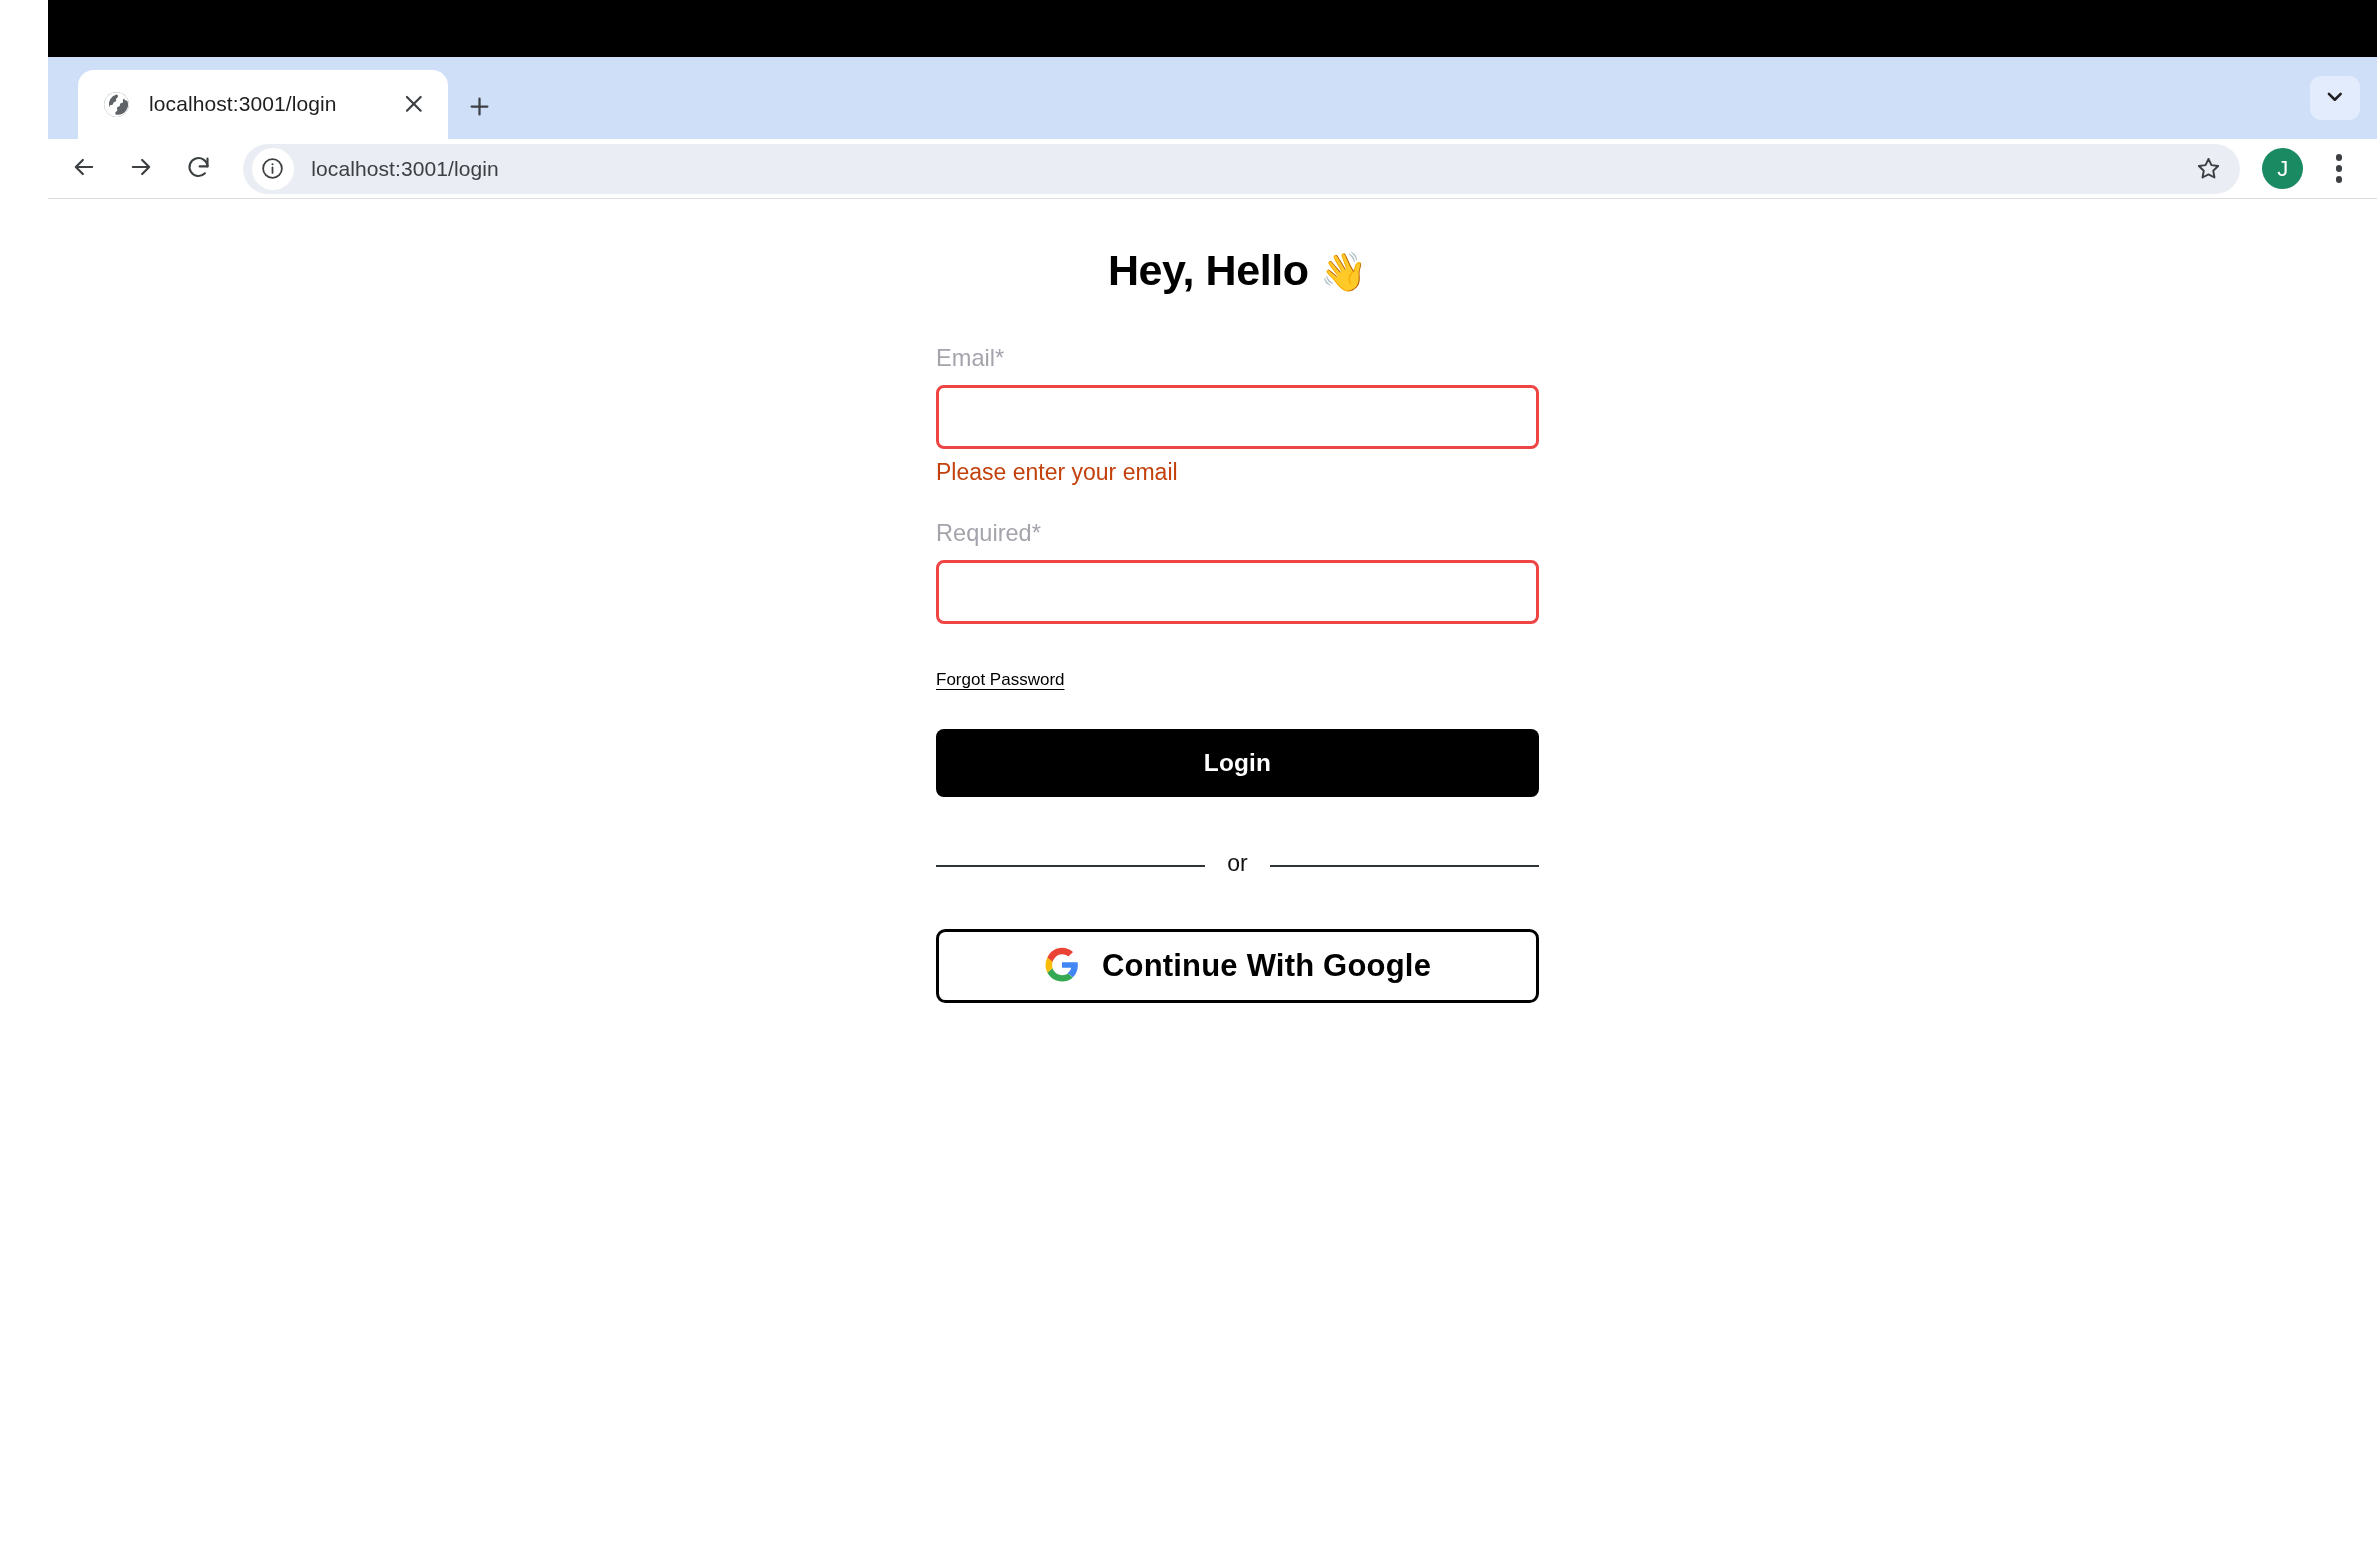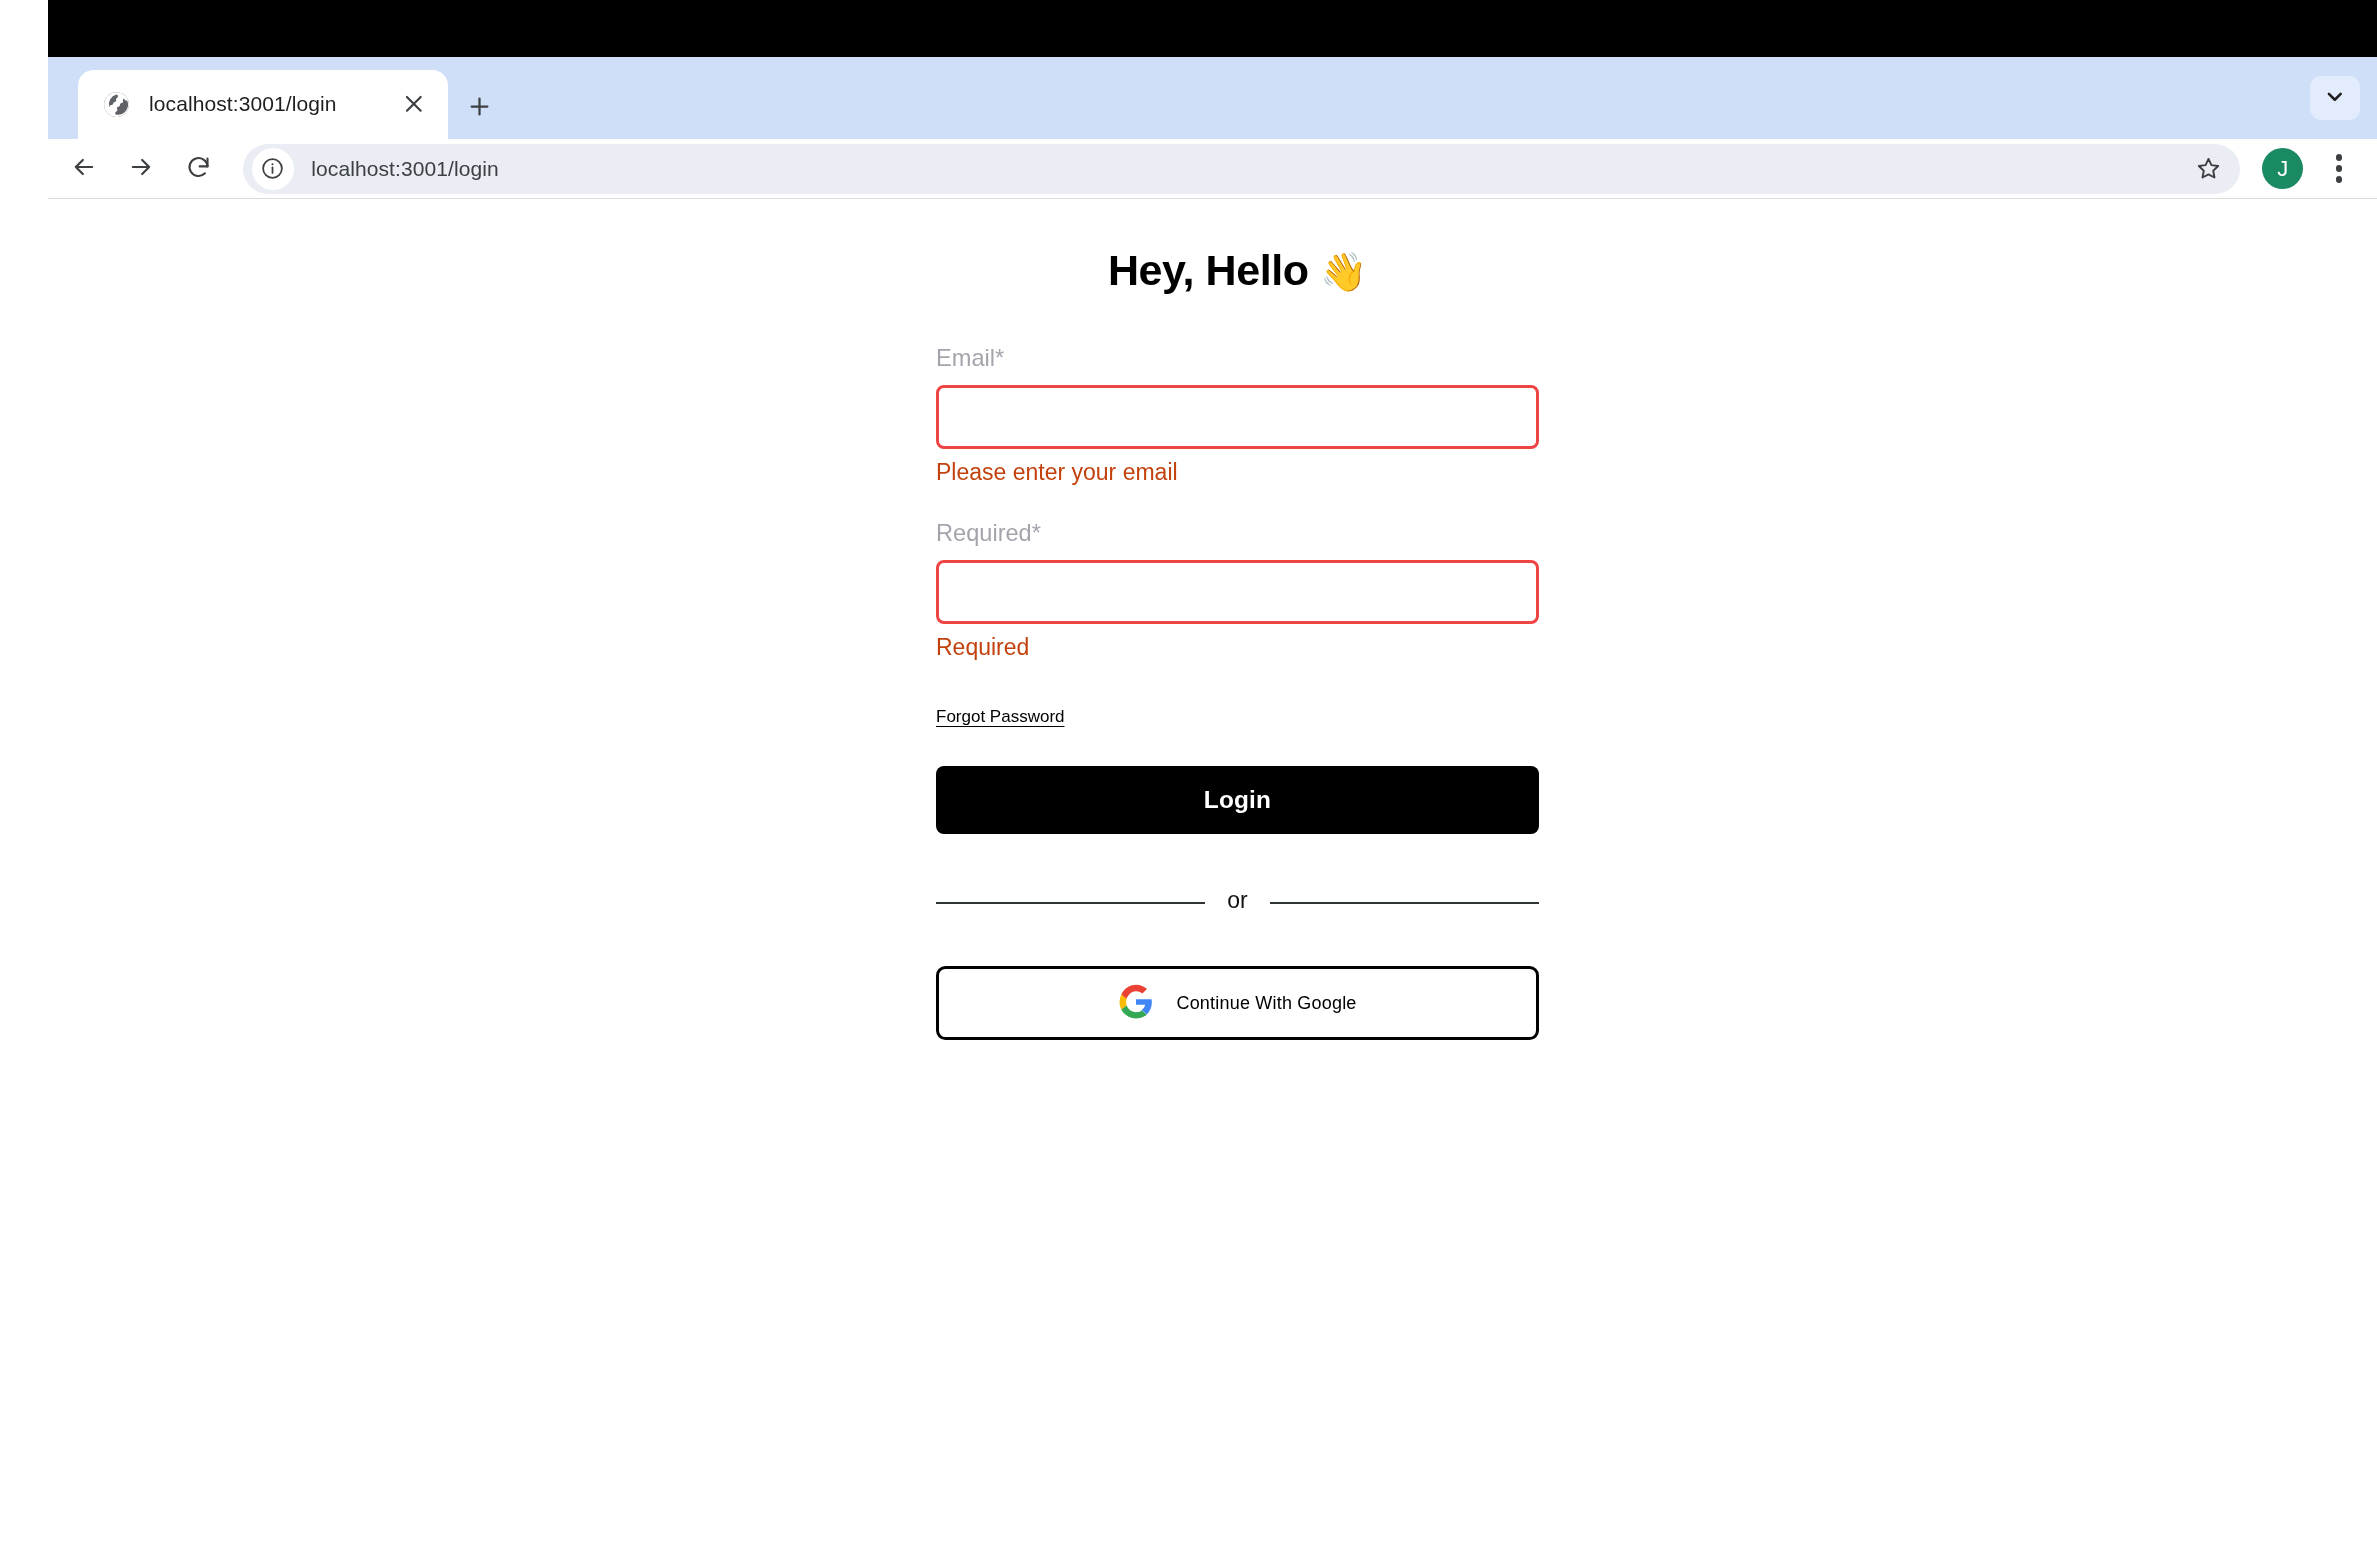--- a/index.html
+++ b/index.html
@@ -288,22 +288,22 @@
     width: 603px;
     height: 74px;
     background: #ffffff;
     border: 3.1px solid #000000;
     border-radius: 9.4px;
     cursor: pointer;
     font-family: "Liberation Sans", sans-serif;
     gap: 22px;
   }
   .btn-google .glabel {
-    font-size: 18px;
-    font-weight: 400;
+    font-size: 31px;
+    font-weight: 700;
     color: #000000;
     letter-spacing: 0.2px;
   }
 
   .create-account {
     width: 603px;
     text-align: center;
     font-size: 23.6px;
     color: #000000;
     margin-top: 47px;
@@ -413,21 +413,20 @@
 
       <div class="group-email">
         <div class="field-label">Email*</div>
         <input class="text-input" type="email" value="" placeholder="" style="">
         <div class="error-msg">Please enter your email</div>
       </div>
 
       <div class="group-password">
         <div class="field-label">Required*</div>
         <input class="text-input" type="password" value="" placeholder="" style="">
-        <div class="error-msg">Required</div>
       </div>
 
       <a class="forgot">Forgot Password</a>
 
       <button class="btn-login">Login</button>
 
       <div class="or-row">
         <span class="or-line"></span>
         <span class="or-text">or</span>
         <span class="or-line"></span>

